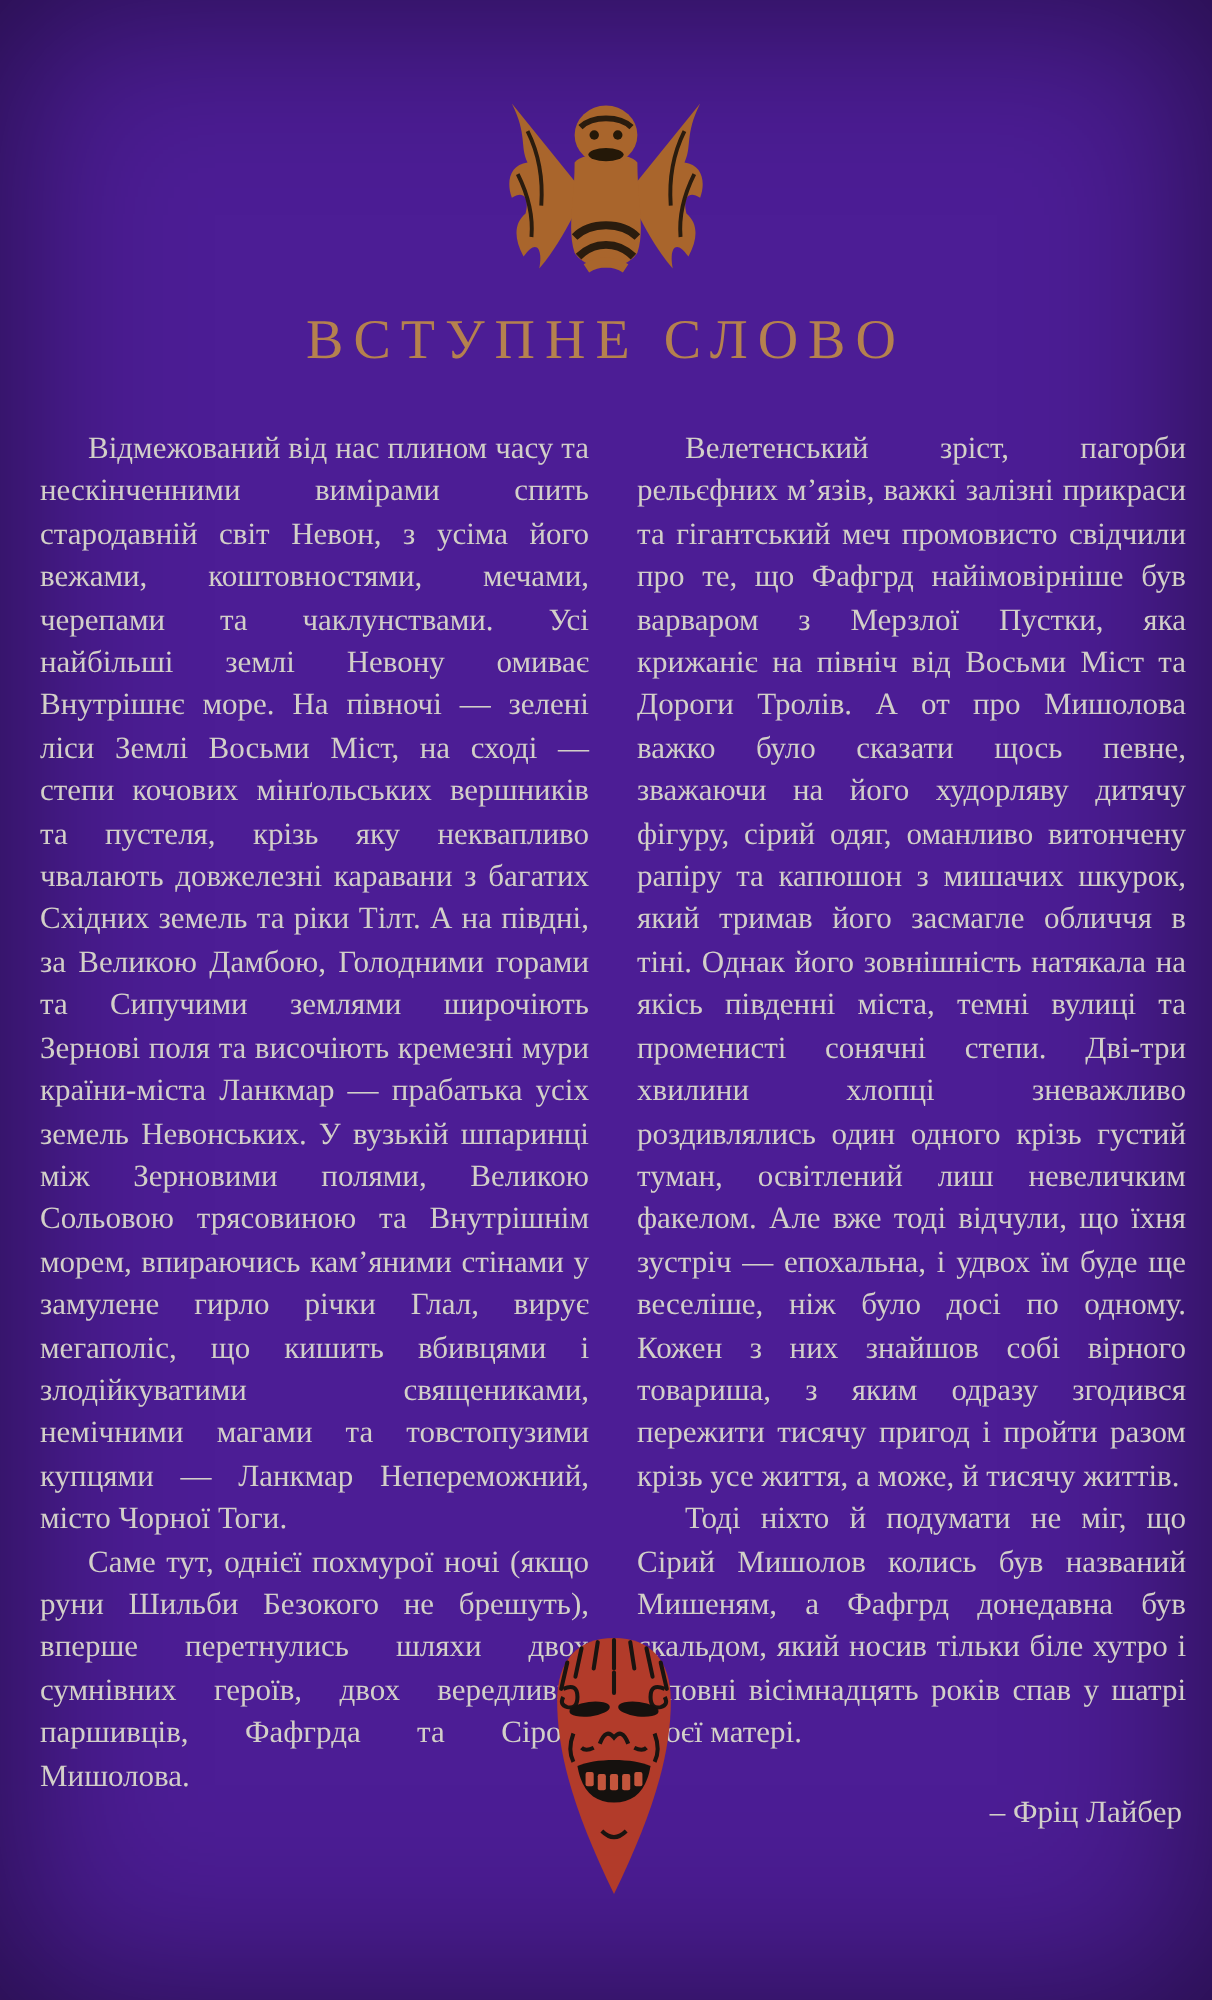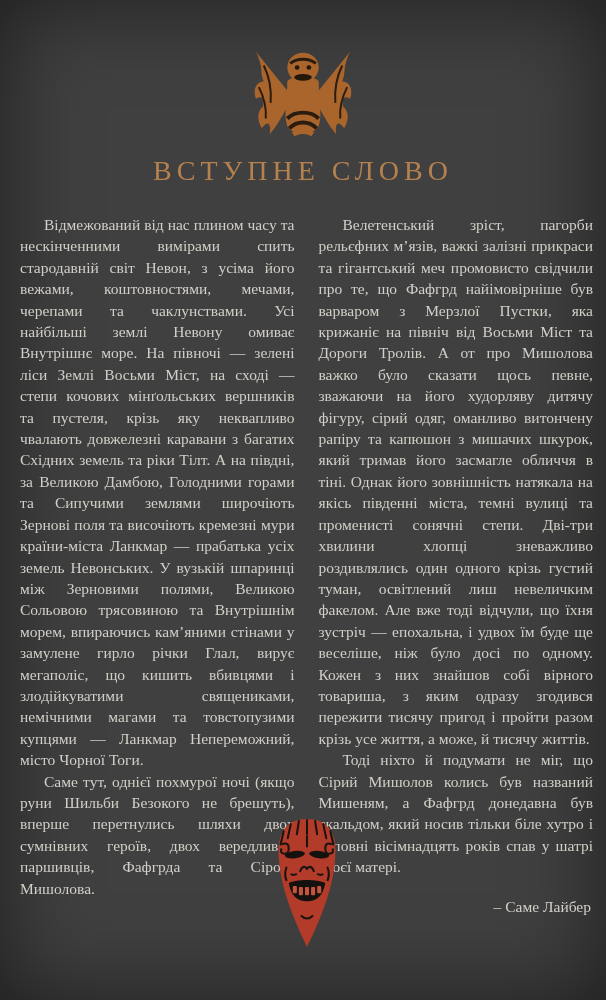--- a/index.html
+++ b/index.html
@@ -1,19 +1,19 @@
 <!DOCTYPE html>
 <html lang="uk"><head>
 <meta charset="utf-8">
 <style>
   html,body{margin:0;padding:0;background:#0e0d0b;}
   .page{
     position:relative;
     width:606px;height:1000px;
-    background:#404040;
+    background:#4c1d95;
     overflow:hidden;
     font-family:"Liberation Serif", serif;
     box-shadow:inset 0 0 90px rgba(0,0,0,.55);
   }
   .ornament-top{
     position:absolute;left:0;top:42px;width:606px;
     display:flex;justify-content:center;
   }
   .title{
     position:absolute;left:0;top:155px;width:606px;
@@ -103,21 +103,21 @@
   <h1 class="title">ВСТУПНЕ СЛОВО</h1>
 
   <div class="columns">
     <div class="col">
       <p>Відмежований від нас плином часу та нескінченними вимірами спить стародавній світ Невон, з усіма його вежами, коштовностями, мечами, черепами та чаклунствами. Усі найбільші землі Невону омиває Внутрішнє море. На півночі — зелені ліси Землі Восьми Міст, на сході — степи кочових мінґольських вершників та пустеля, крізь яку неквапливо чвалають довжелезні каравани з багатих Східних земель та ріки Тілт. А на півдні, за Великою Дамбою, Голодними горами та Сипучими землями широчіють Зернові поля та височіють кремезні мури країни-міста Ланкмар — прабатька усіх земель Невонських. У вузькій шпаринці між Зерновими полями, Великою Сольовою трясовиною та Внутрішнім морем, впираючись кам’яними стінами у замулене гирло річки Глал, вирує мегаполіс, що кишить вбивцями і злодійкуватими священиками, немічними магами та товстопузими купцями — Ланкмар Непереможний, місто Чорної Тоги.</p>
       <p>Саме тут, однієї похмурої ночі (якщо руни Шильби Безокого не брешуть), вперше перетнулись шляхи двох сумнівних героїв, двох вередливих паршивців, Фафгрда та Сірого Мишолова.</p>
     </div>
     <div class="col">
       <p>Велетенський зріст, пагорби рельєфних м’язів, важкі залізні прикраси та гігантський меч промовисто свідчили про те, що Фафгрд найімовірніше був варваром з Мерзлої Пустки, яка крижаніє на північ від Восьми Міст та Дороги Тролів. А от про Мишолова важко було сказати щось певне, зважаючи на його худорляву дитячу фігуру, сірий одяг, оманливо витончену рапіру та капюшон з мишачих шкурок, який тримав його засмагле обличчя в тіні. Однак його зовнішність натякала на якісь південні міста, темні вулиці та променисті сонячні степи. Дві-три хвилини хлопці зневажливо роздивлялись один одного крізь густий туман, освітлений лиш невеличким факелом. Але вже тоді відчули, що їхня зустріч — епохальна, і удвох їм буде ще веселіше, ніж було досі по одному. Кожен з них знайшов собі вірного товариша, з яким одразу згодився пережити тисячу пригод і пройти разом крізь усе життя, а може, й тисячу життів.</p>
       <p>Тоді ніхто й подумати не міг, що Сірий Мишолов колись був названий Мишеням, а Фафгрд донедавна був скальдом, який носив тільки біле хутро і у повні вісімнадцять років спав у шатрі своєї матері.</p>
-      <p class="signature">– Саме Лайбер</p>
+      <p class="signature">– Фріц Лайбер</p>
     </div>
   </div>
 
   <div class="ornament-bottom">
     <svg width="78" height="134" viewBox="0 0 76 132" aria-hidden="true">
 
       <path fill="#b23b2a" d="M38 3
         C20 3 10 14 10 34
         C10 62 20 92 38 129
         C56 92 66 62 66 34

